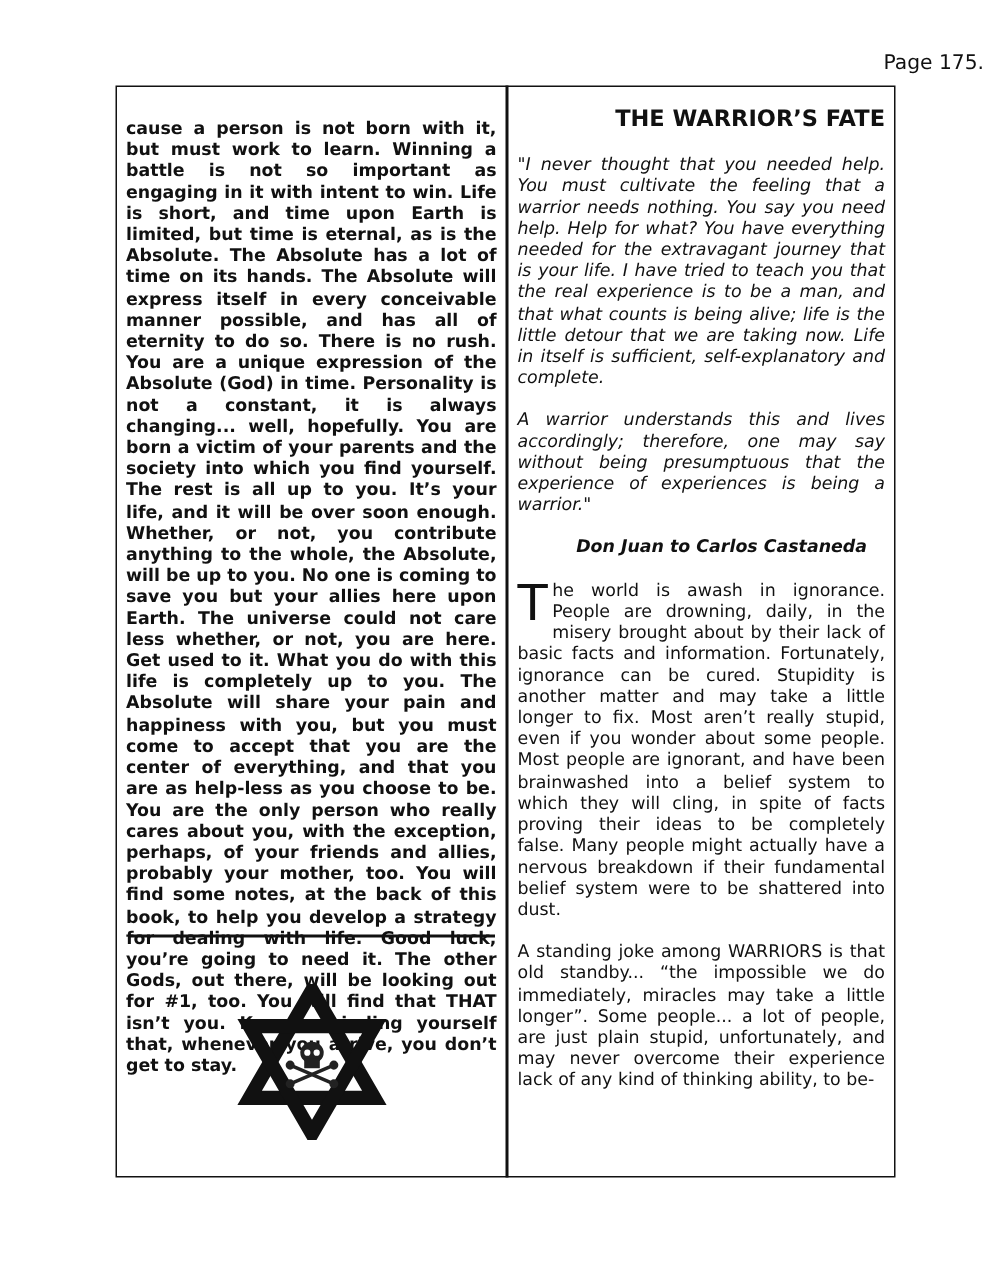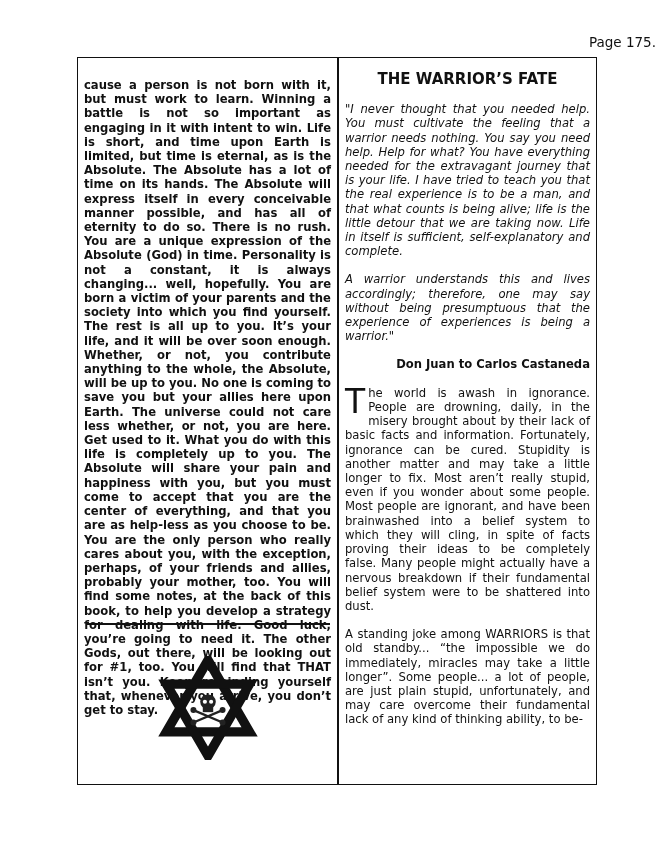--- a/index.html
+++ b/index.html
@@ -9,23 +9,23 @@
               font-size:13.5px; }
   .frame { position:absolute; left:77px; top:57px; width:520px; height:728px;
            border:1.5px solid #111; box-sizing:border-box; }
   .divider { position:absolute; left:337px; top:57px; width:1.5px; height:728px; background:#111; }
   .col { position:absolute; font-size:11.6px; line-height:14.2px; text-align:justify; }
   .left-col { left:84px; top:78px; width:247px;font-weight:bold; }
   .left-col p { margin:0; }
   .rule { position:absolute; left:86px; top:623px; width:244px; height:1.5px; background:#111; }
   .star { position:absolute; left:156px; top:656px; width:104px; height:104px; }
   .right-col { left:345px; top:61px; width:245px; }
-  .title { text-align:center; font-weight:bold; font-size:15px; margin:11px 0 16px 0; }
+  .title { text-align:right; font-weight:bold; font-size:15px; margin:11px 0 16px 0; }
   .quote { font-style:italic; margin:0 0 14px 0; }
-  .attr { text-align:right; margin:0 0 14px 0; line-height:14.4px; }
+  .attr { text-align:right; font-style:italic; margin:0 12px 14px 0; line-height:14.4px; }
   .attr .b { font-weight:bold; }
   .body-p { margin:0 0 14px 0; }
   .dropcap { float:left; font-size:33px; line-height:27px; margin:2px 3px 0 0; font-family:"DejaVu Sans", sans-serif; }
 </style>
 </head>
 <body>
 
 <div class="page-num">Page 175.</div>
 
 <div class="frame"></div>
@@ -57,14 +57,14 @@
 </svg>
 
 <div class="col right-col">
   <div class="title">THE WARRIOR’S FATE</div>
   <p class="quote">"I never thought that you needed help. You must cultivate the feeling that a warrior needs nothing.  You say you need help.  Help for what?  You have everything needed for the extravagant journey that is your life.  I have tried to teach you that the real experience is to be a man, and that what counts is being alive; life is the little detour that we are taking now.  Life in itself is sufficient, self-explanatory and complete.</p>
   <p class="quote">A warrior understands this and lives accordingly;  therefore, one may say without being presumptuous that the experience of experiences is being a warrior."</p>
   <div class="attr">
     <div class="b">Don Juan to Carlos Castaneda</div>
   </div>
   <p class="body-p"><span class="dropcap">T</span><span>he world is awash in ignorance. People are drowning, daily,  in the misery brought about by their lack of basic facts and information.  Fortunately, ignorance can be cured.  Stupidity is another matter and may take a little longer to fix. Most aren’t really stupid, even if you wonder about some people.  Most people are ignorant, and have been brainwashed into a belief system to which they will cling, in spite of facts proving  their  ideas  to  be completely false.  Many people might actually have a nervous breakdown if their fundamental belief system were to be shattered into dust.</span></p>
-  <p class="body-p">A  standing joke among  WARRIORS  is that old standby... “the impossible we do immediately, miracles may take a little longer”.  Some people... a lot of people, are just plain stupid, unfortunately, and may care overcome their fundamental lack of any kind of thinking ability, to be-</p>
+  <p class="body-p">A  standing joke among  WARRIORS  is that old standby... “the impossible we do immediately, miracles may take a little longer”.  Some people... a lot of people, are just plain stupid, unfortunately, and may never overcome their experience lack of any kind of thinking ability, to be-</p>
 </div>
 
 </body></html>

